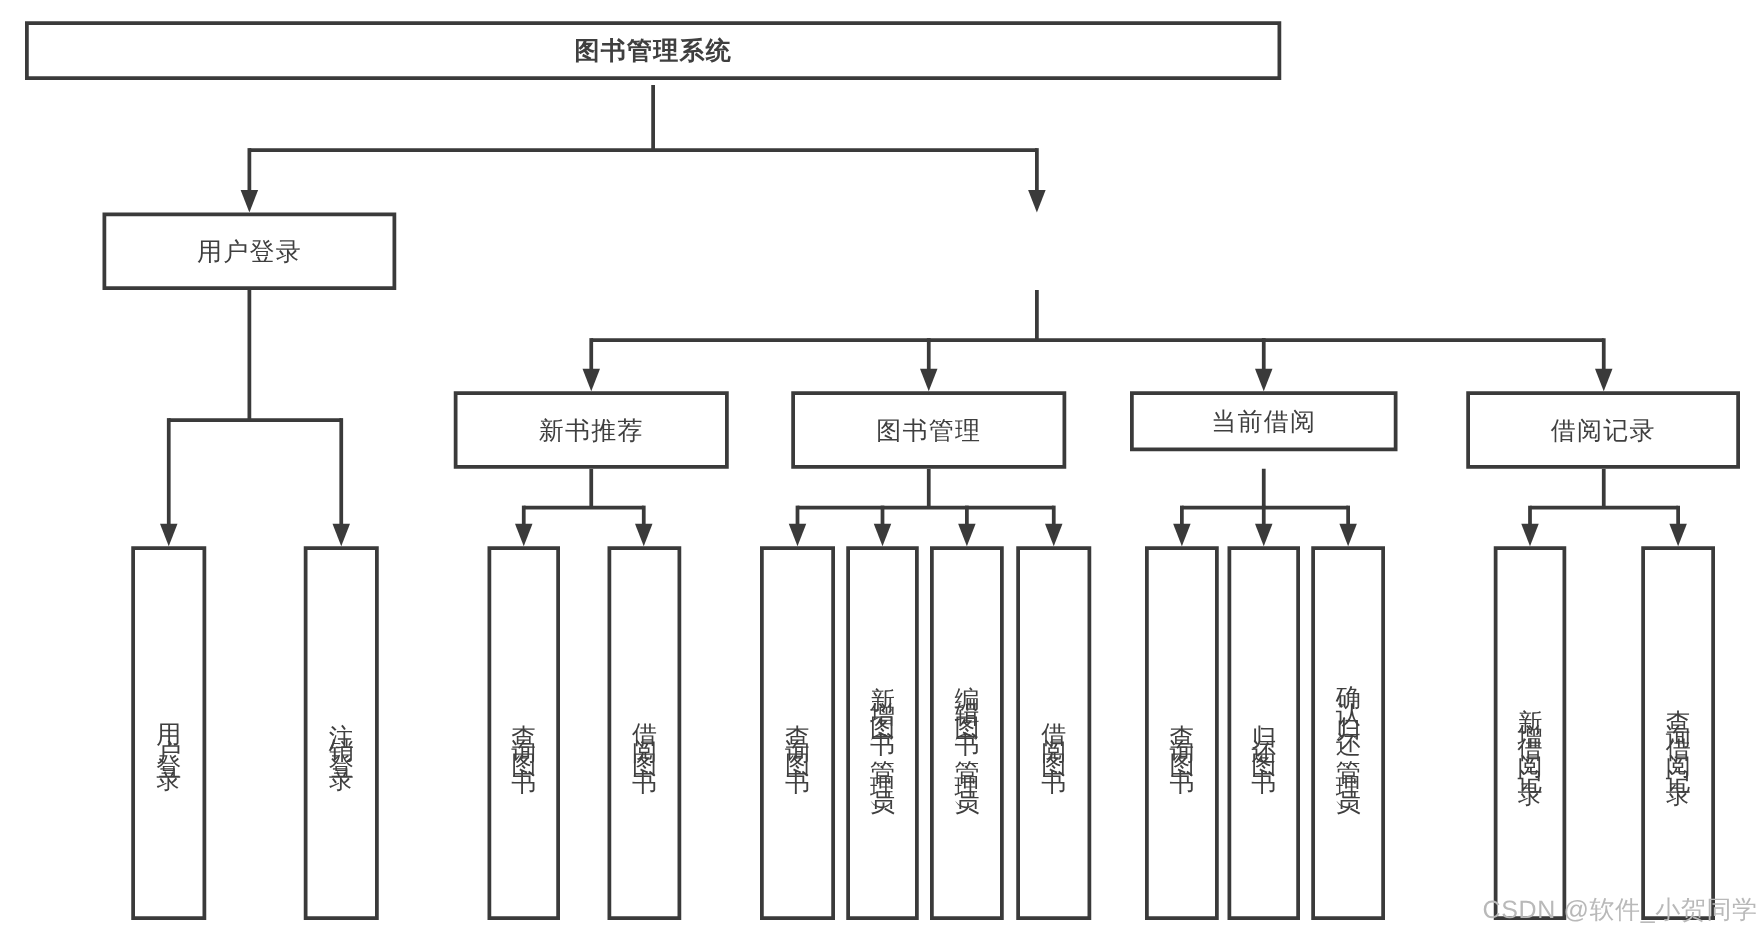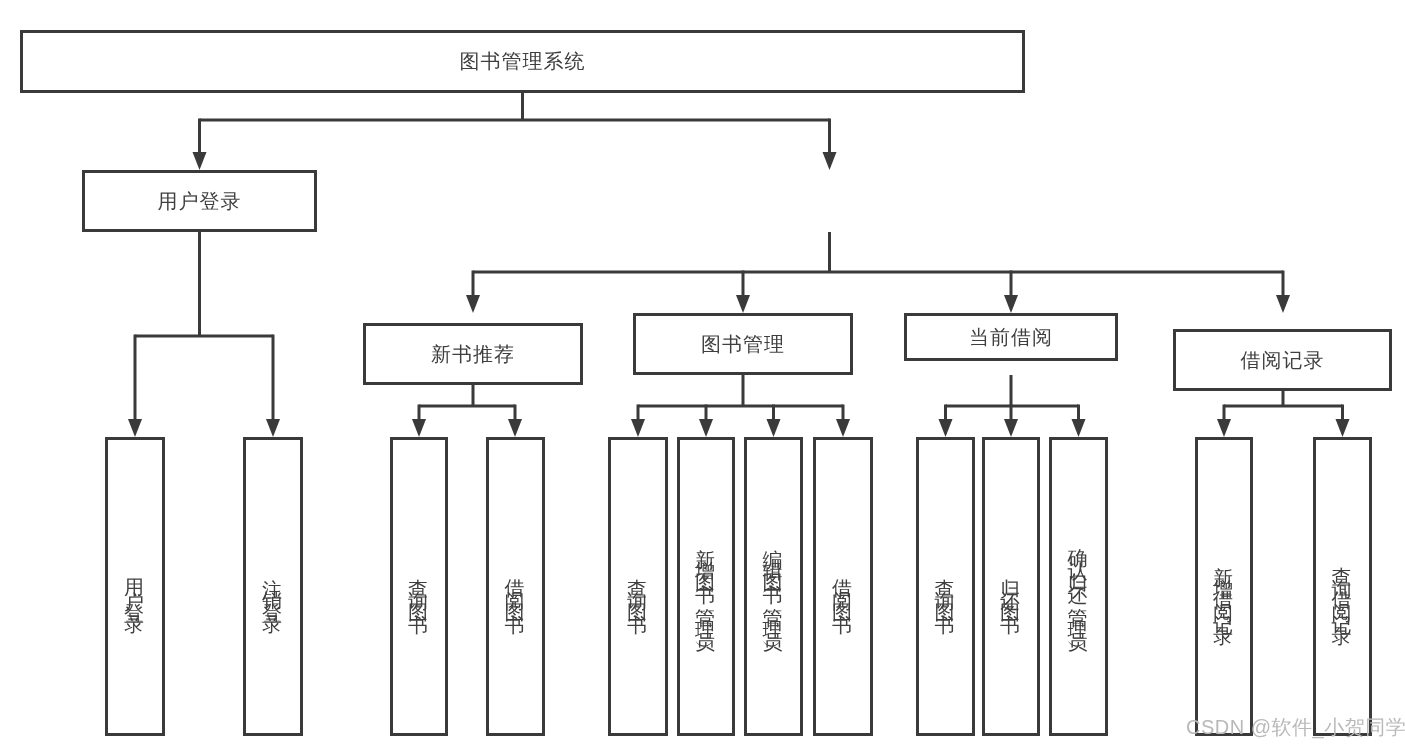--- a/index.html
+++ b/index.html
@@ -43,27 +43,27 @@
     position: absolute;
     left: 1186px;
     top: 714px;
     font-size: 20px;
     color: #b9b9b9;
     letter-spacing: 0.5px;
     white-space: nowrap;
   }
 
   
-  .n-root        { left: 20px;   top: 30px;  width: 1005px; height: 63px; }
+  .n-root        { left: 20px;   top: 17px;  width: 1005px; height: 47px; font-weight: bold; }
   .n-user-login  { left: 82px;   top: 170px; width: 235px;  height: 62px; }
   .n-book-mgmt   { left: 712px;  top: 170px; width: 235px;  height: 62px; }
-  .n-new-book    { left: 363px;  top: 323px; width: 220px;  height: 62px; }
+  .n-new-book    { left: 363px;  top: 313px; width: 220px;  height: 62px; }
   .n-book-borrow { left: 633px;  top: 313px; width: 220px;  height: 62px; }
   .n-cur-borrow  { left: 904px;  top: 313px; width: 214px;  height: 48px; }
-  .n-borrow-rec  { left: 1173px; top: 313px; width: 219px;  height: 62px; margin-top: 16px; }
+  .n-borrow-rec  { left: 1173px; top: 313px; width: 219px;  height: 62px; }
 
   .leaf { top: 437px; height: 299px; }
   .l-login        { left: 105px;  width: 60px; }
   .l-logout       { left: 243px;  width: 60px; }
   .l-query1       { left: 390px;  width: 58px; }
   .l-borrow1      { left: 486px;  width: 59px; }
   .l-query2       { left: 608px;  width: 60px; }
   .l-add-book     { left: 677px;  width: 58px; }
   .l-edit-book    { left: 744px;  width: 59px; }
   .l-borrow2      { left: 813px;  width: 60px; }

